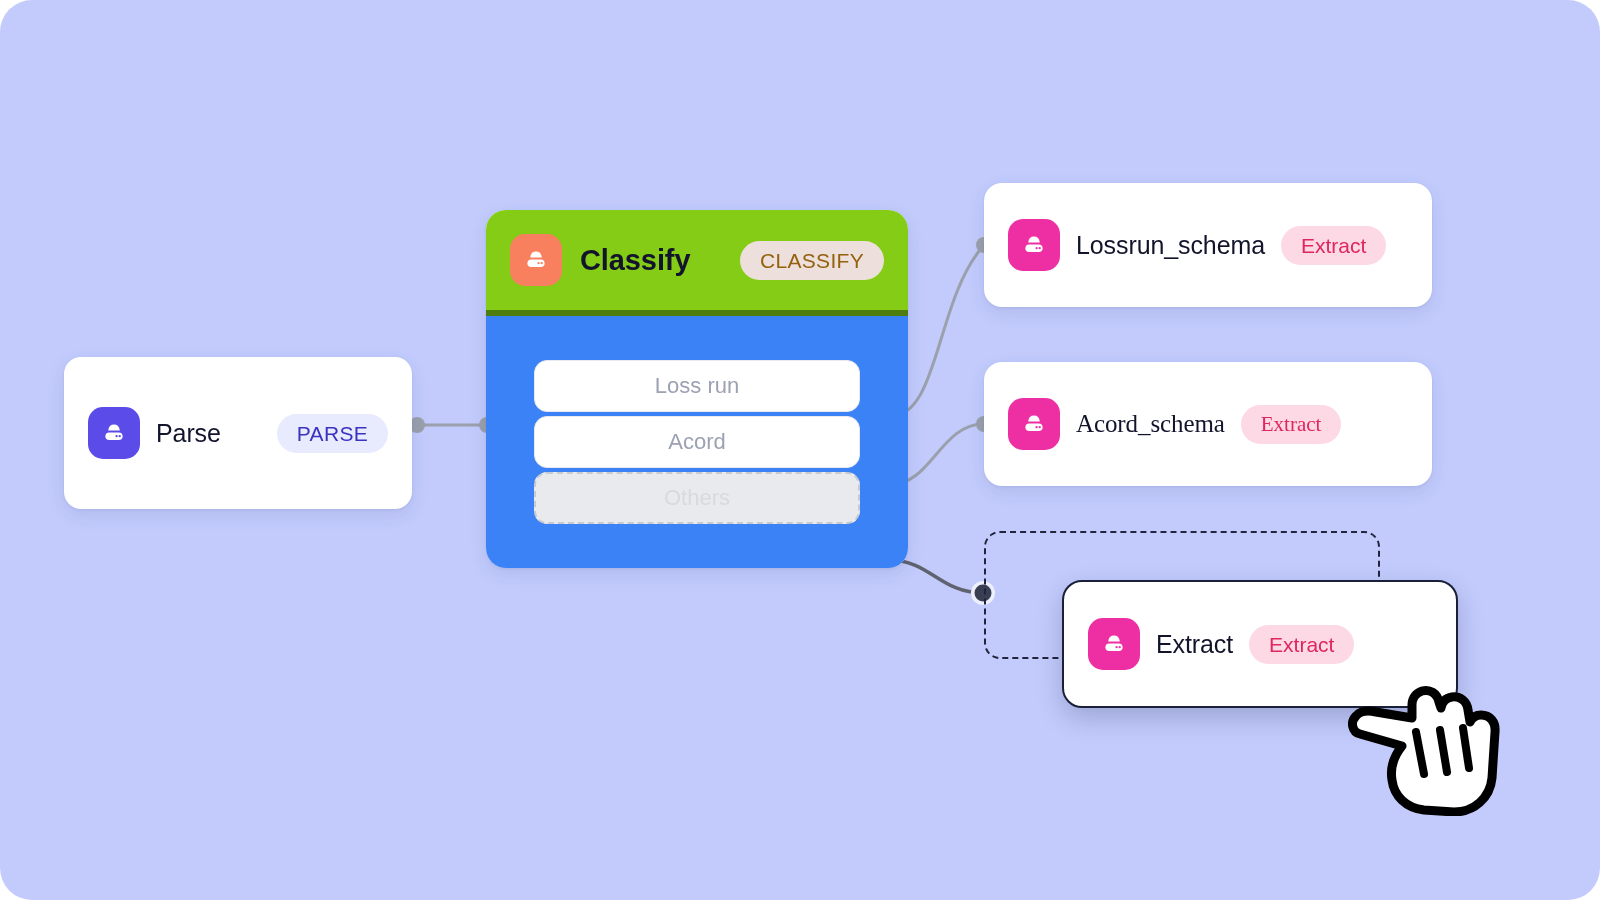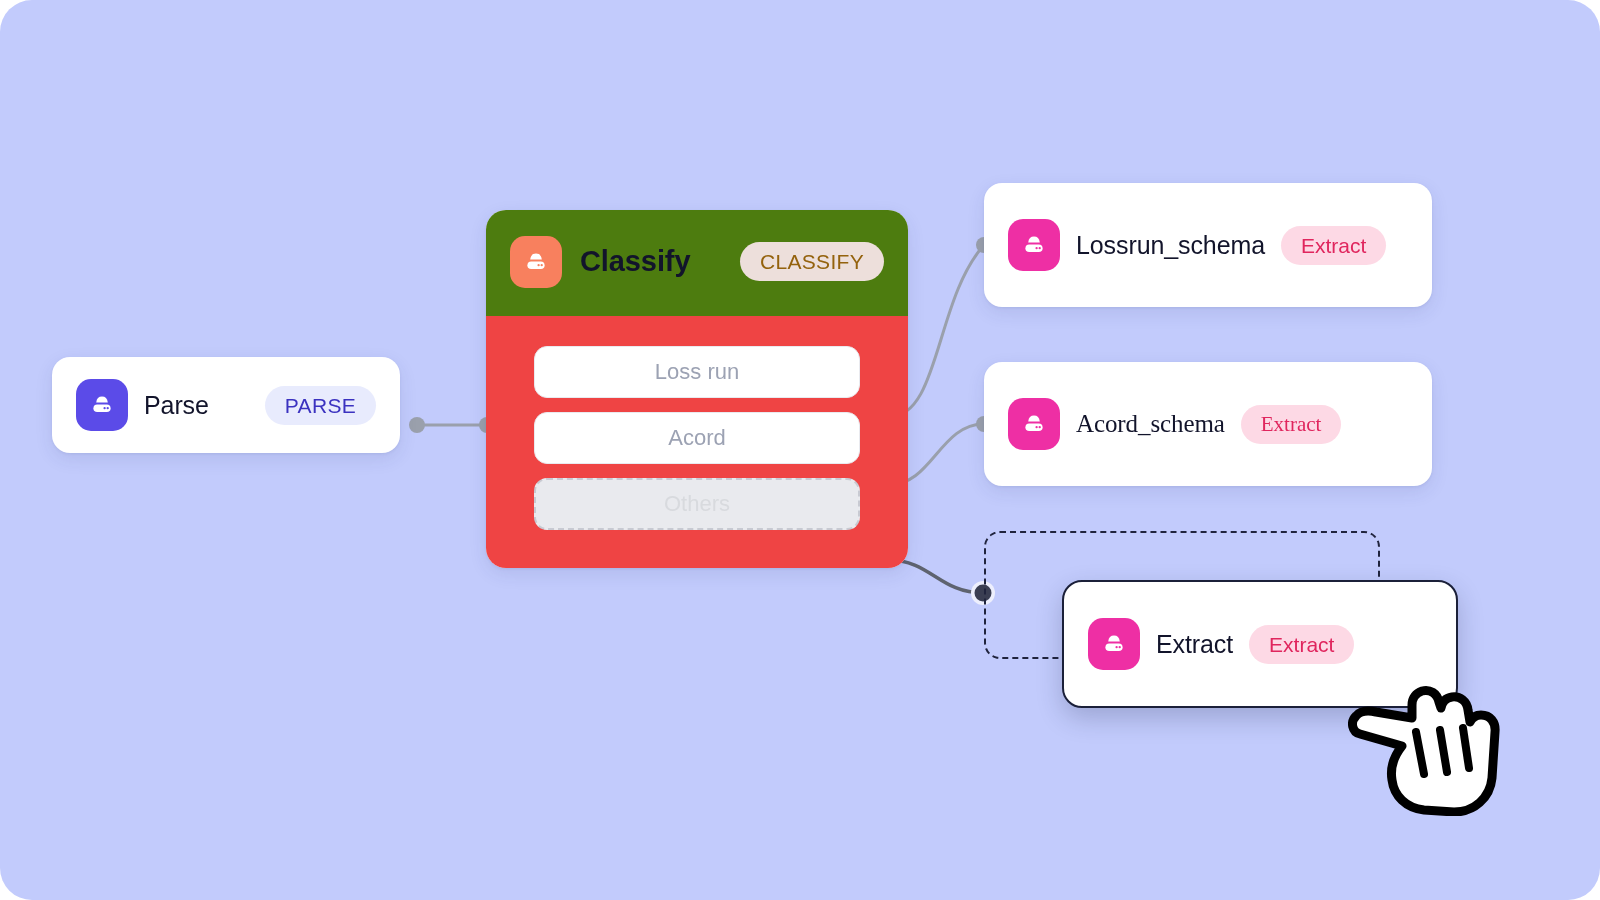--- a/index.html
+++ b/index.html
@@ -85,24 +85,25 @@
     padding: 9px 20px;
     font-size: 21px;
     white-space: nowrap;
     line-height: 1;
     display: inline-block;
   }
   .badge.caps { letter-spacing: 0.3px; }
 
   
   #node-parse {
-    left: 52px;
+    left: 64px;
     top: 357px;
     width: 348px;
-    height: 96px;
+    height: 152px;
+    border-radius: 17px;
   }
   #node-parse .node-row { justify-content: flex-start; }
   #node-parse .spacer { flex: 1 1 auto; }
 
   
   #node-classify {
     left: 486px;
     top: 210px;
     width: 422px;
     height: 358px;
@@ -111,33 +112,34 @@
     display: flex;
     flex-direction: column;
   }
   .classify-header {
     height: 106px;
     flex: 0 0 auto;
     display: flex;
     align-items: center;
     padding: 0 24px;
     gap: 18px;
-    background: #4d7c0f;
-    border-bottom: 3px solid #4d7c0f;
+    background: #84cc16;
+    border-bottom: 6px solid #4d7c0f;
     box-sizing: border-box;
   }
   .classify-header .spacer { flex: 1 1 auto; }
   .classify-body {
     flex: 1 1 auto;
-    background: #ef4444;
+    background: #3b82f6;
     padding: 30px 48px;
     box-sizing: border-box;
     display: flex;
     flex-direction: column;
-    gap: 14px;
+    gap: 4px;
+    justify-content: center;
   }
   .branch-item {
     height: 52px;
     border-radius: 13px;
     background: #ffffff;
     border: 1px solid #e9eaef;
     display: flex;
     align-items: center;
     justify-content: center;
     font-size: 22px;

